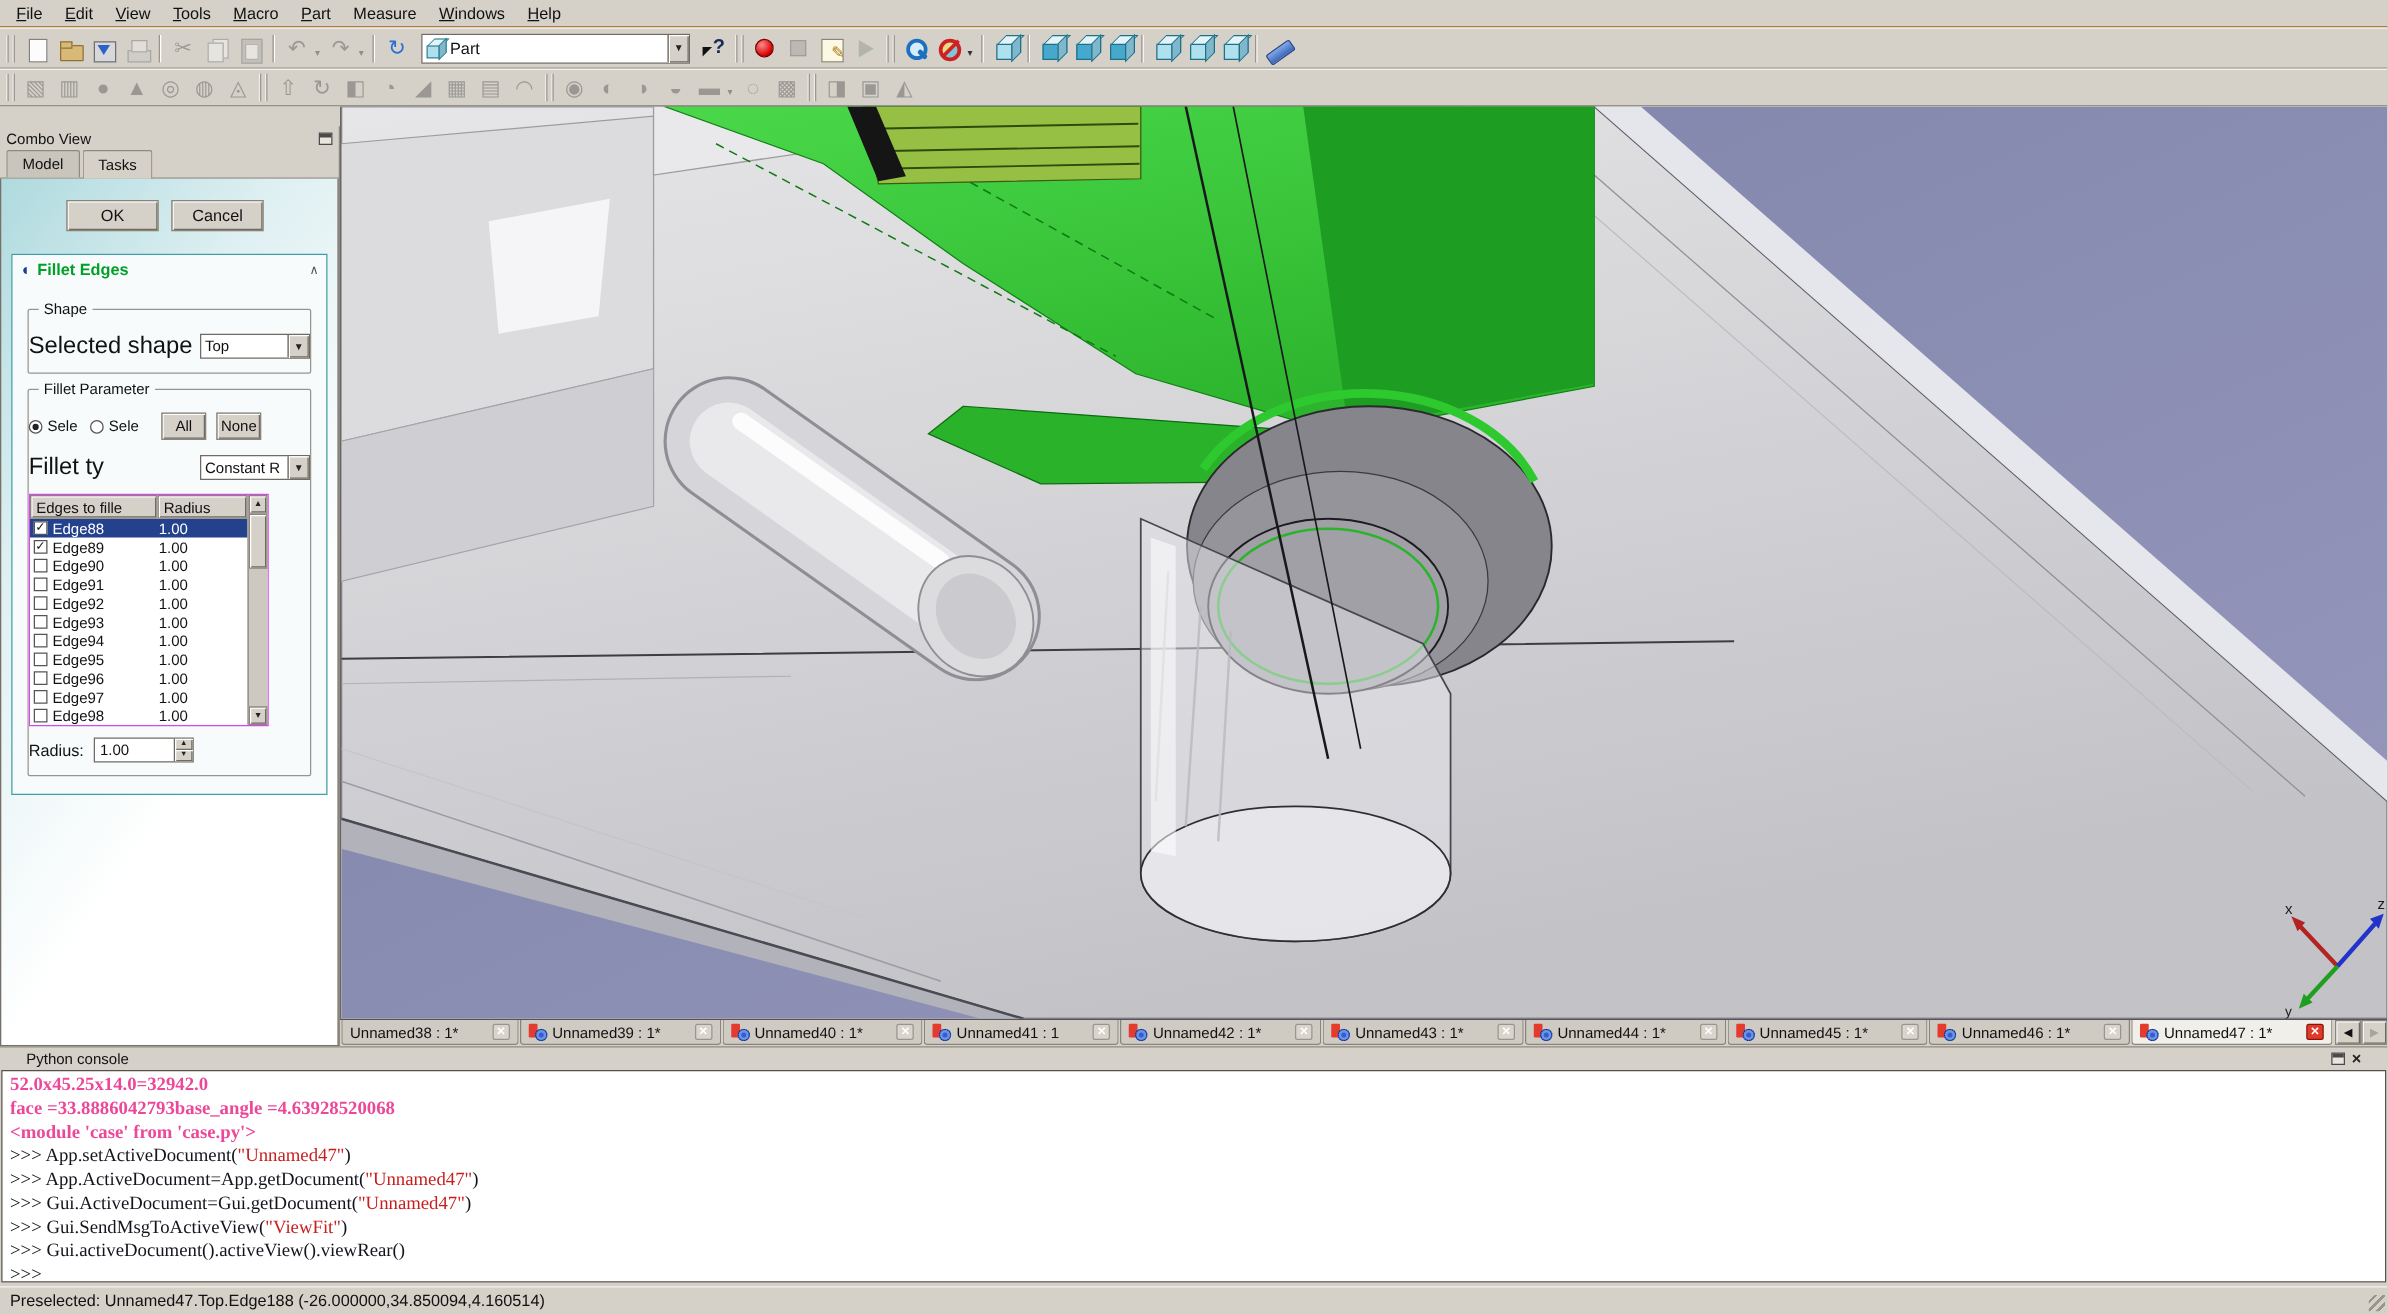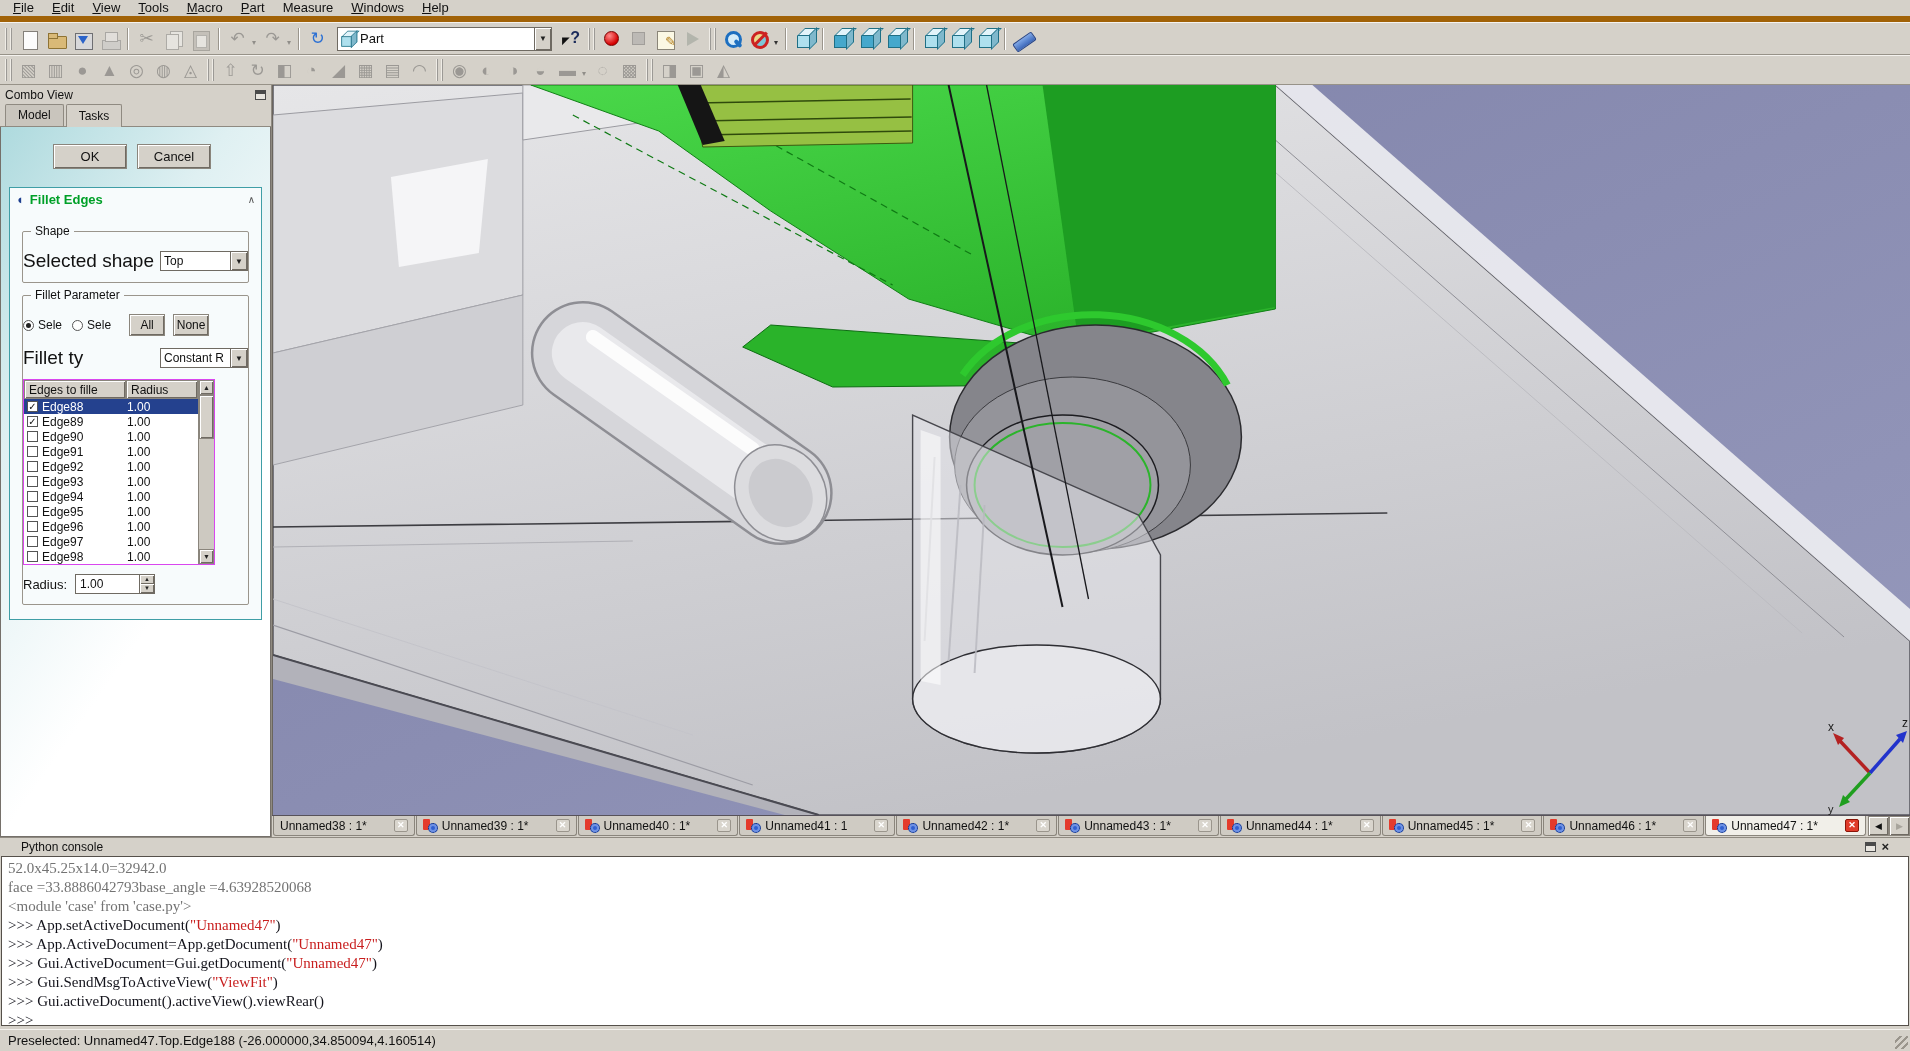--- a/index.html
+++ b/index.html
@@ -1,21 +1,21 @@
 <!DOCTYPE html>
 <html><head>
 <meta charset="utf-8">
 <style>
   * { margin:0; padding:0; box-sizing:border-box; }
   html,body { width:1910px; height:1051px; overflow:hidden; }
   body { font-family:"Liberation Sans", sans-serif; font-size:13px; background:#d5d1c9; color:#111; }
   .app { position:relative; width:1910px; height:1051px; display:flex; flex-direction:column; }
 
   
-  .menubar { height:22px; display:flex; align-items:center; background:#d5d1c9; border-bottom:6px solid #a16207; padding-left:4px; }
+  .menubar { height:22px; display:flex; align-items:center; background:#d5d1c9; border-bottom:1px solid #a16207; padding-left:4px; }
   .mi { padding:2px 9px 3px; cursor:default; }
   .mi u { text-decoration:underline; }
 
   
   .toolbar { display:flex; align-items:center; background:#d5d1c9; border-top:1px solid #f4f2ee; border-bottom:1px solid #979288; padding:1px 2px; }
   .tb1 { height:33px; }
   .tb2 { height:30px; }
   .tbrun { display:flex; align-items:center; }
   .tb-handle { width:7px; height:22px; margin:0 3px; border-left:2px ridge #efece6; border-right:2px ridge #efece6; }
   .tb-sep { width:2px; height:22px; margin:0 4px; border-left:1px solid #9a958c; border-right:1px solid #ffffff; }
@@ -55,21 +55,21 @@
   
   .wbcombo { display:flex; align-items:center; height:24px; width:215px; background:#fff; border:1px solid #6f6a62; margin:0 6px; padding-left:3px; }
   .wbcombo .cf { transform:scale(.8); margin-right:6px; }
   .wbcombo .wtxt { flex:1; }
   .cbtn { width:17px; height:100%; background:#d5d1c9; border-left:1px solid #6f6a62; box-shadow:inset 1px 1px 0 #fff, inset -1px -1px 0 #6f6a62; display:flex; align-items:center; justify-content:center; font-size:8px; color:#222; }
 
   
   .main { flex:0 0 752px; display:flex; overflow:hidden; }
 
   
-  .dock { width:272px; background:#d5d1c9; display:flex; flex-direction:column; border-right:1px solid #8f8a81; }
+  .dock { width:272px; background:#d5d1c9; display:flex; flex-direction:column; border-right:1px solid #8f8a81;margin-top:16px; }
   .dock-title { height:19px; display:flex; align-items:center; padding:0 5px; font-size:12px; }
   .dock-title .sp { flex:1; }
   .wicon { width:11px; height:10px; border:1px solid #4a4a4a; position:relative; margin-left:4px; background:#e8e5df; }
   .wicon::before { content:""; position:absolute; left:0; top:0; right:0; height:3px; background:#4a4a4a; }
   .xicon { font-size:13px; font-weight:bold; line-height:10px; margin-left:5px; color:#222; }
   .cv-tabs { height:23px; display:flex; align-items:flex-end; padding-left:5px; border-bottom:1px solid #8f8a81; }
   .cvtab { padding:3px 12px 4px; border:1px solid #8f8a81; border-bottom:none; background:#c9c5bd; margin-right:2px; border-radius:2px 2px 0 0; font-size:12px; }
   .cvtab.act { background:#d5d1c9; position:relative; top:1px; padding-top:4px; }
   .task-panel { flex:1; border:1px solid #75706a; border-top:none; background:linear-gradient(125deg, #aedade 0%, #dff0f2 30%, #ffffff 65%); overflow:hidden; }
   .btnrow { margin:17px 0 0 52px; display:flex; gap:10px; }
@@ -127,21 +127,21 @@
   .dicon::after { content:""; position:absolute; right:0; bottom:0; width:8px; height:8px; border-radius:50%; background:#2f5fd0; border:1px dotted #16306f; box-shadow:inset 0 0 0 2px #6f92e4; }
   .tabscroll { flex:none; display:flex; margin-left:2px; }
   .tsbtn { width:21px; height:20px; background:#d5d1c9; border:1px solid #8a857c; box-shadow:inset 1px 1px 0 #fff, inset -1px -1px 0 #6f6a62; font-size:9px; text-align:center; line-height:18px; color:#111; }
   .tsbtn.dis { color:#a8a49c; }
 
   
   .console { height:190px; display:flex; flex-direction:column; border-top:1px solid #8f8a81; background:#d5d1c9; }
   .con-title { height:18px; display:flex; align-items:center; padding:0 21px; font-size:12px; }
   .con-title .sp { flex:1; }
   .con-body { flex:1; margin:0 1px 1px; background:#fff; border:1px solid #55504a; overflow:hidden; padding:2px 6px; font-family:"Liberation Serif", serif; font-size:15px; line-height:19px; }
-  .t-out { color:#737373; }
+  .t-out { color:#ec4899;font-weight:bold; }
   .t-code { color:#14141c; }
   .t-str { color:#c81e1e; }
 
   
   .gap { height:2px; }
   .statusbar { height:22px; background:#d5d1c9; border-top:1px solid #f4f2ee; display:flex; align-items:center; padding-left:8px; position:relative; }
   .statusbar .grip { position:absolute; right:2px; bottom:2px; width:13px; height:13px; background:repeating-linear-gradient(135deg, transparent 0 3px, #9a958c 3px 5px); }
 </style>
 </head>
 <body>

